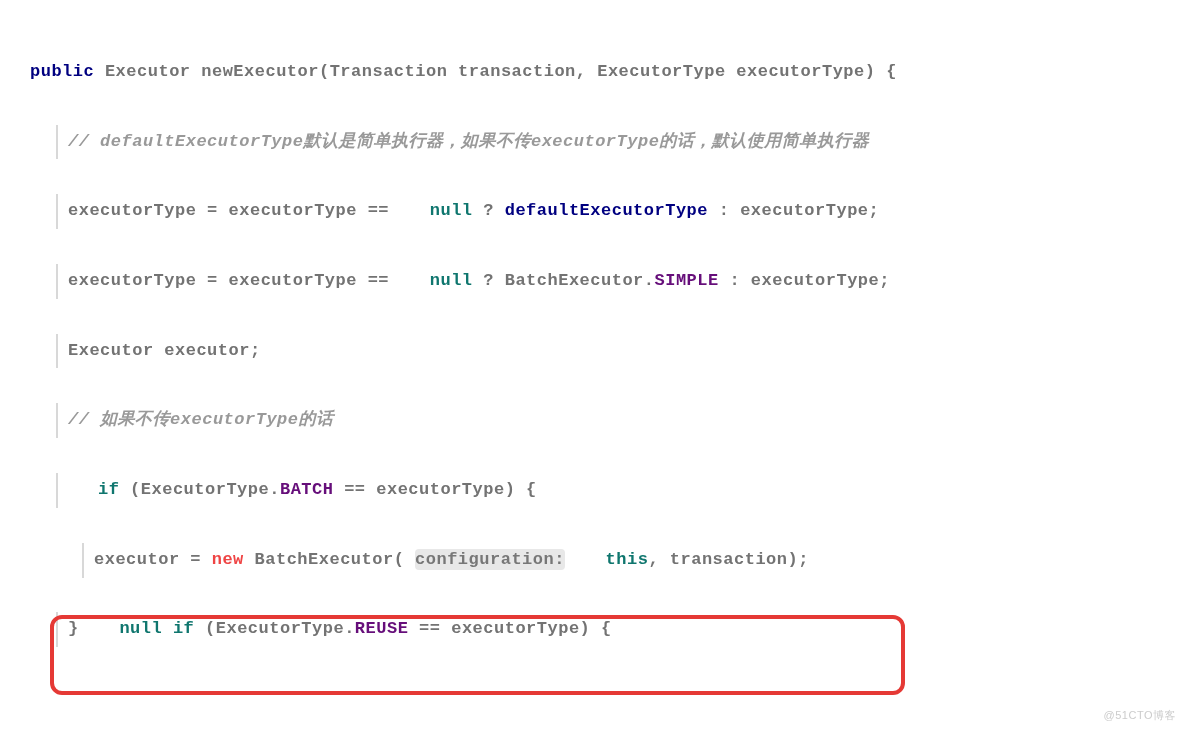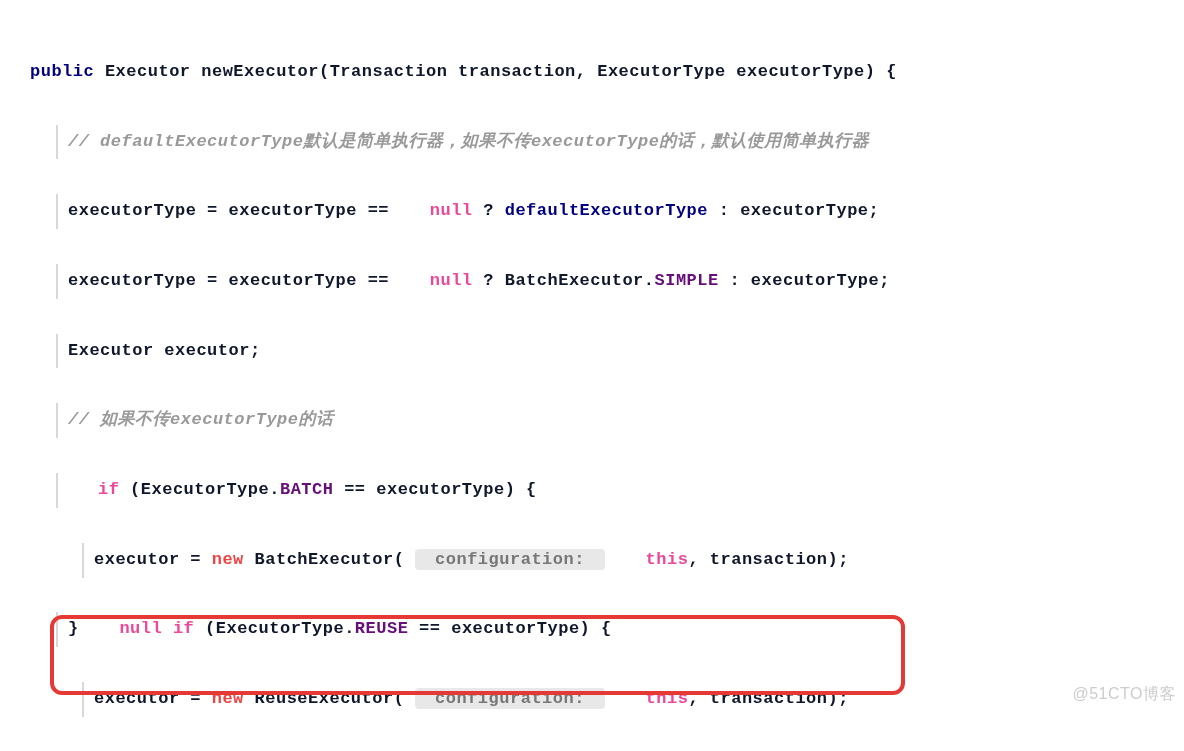--- a/index.html
+++ b/index.html
@@ -8,30 +8,30 @@
   font-family: "Courier New", Consolas, Monaco, monospace;
   font-size: 17px;
   font-weight: bold;
   line-height: 2.05;
   padding: 20px 30px;
   letter-spacing: 0.5px;
 }
 .code-container { position: relative; white-space: pre; }
 .line { display: block; }
 .kw-public { color: #000080; }
-.kw { color: #ec4899; padding-left: 30px; }
+.kw { color: #0f766e; padding-left: 30px; }
 .kw-new { color: #ef4444; }
 .enum-val { color: #660e7a; }
 .method-call { color: #000080; }
 .comment { color: #999999; font-style: italic; }
-.plain { color: #0f172a; }
+.plain { color: #737373; }
 .hint {
   background: #e8e8e8;
   color: #777777;
-  padding: 1px 20px;
+  padding: 1px 0;
   border-radius: 4px;
   font-style: normal;
   font-weight: bold;
 }
 .gutter-bar {
   border-left: 2px solid #d8d8d8;
   padding-left: 10px;
   margin-left: 26px;
 }
 .gutter-bar2 {
@@ -41,41 +41,40 @@
 }
 .highlight-box {
   position: absolute;
   border: 4px solid #e53935;
   border-radius: 12px;
   pointer-events: none;
 }
 .watermark {
   position: fixed;
   right: 8px;
-  bottom: 40px;
-  font-size: 16px;
+  bottom: 24px;
+  font-size: 11px;
   color: #cccccc;
   font-family: Arial, sans-serif;
   font-weight: normal;
 }
 </style>
 </head>
 <body>
 
 <div class="code-container">
 <span class="line"><span class="kw-public">public</span><span class="plain"> Executor newExecutor(Transaction transaction, ExecutorType executorType) {</span></span>
 <span class="line gutter-bar"><span class="comment">// defaultExecutorType默认是简单执行器，如果不传executorType的话，默认使用简单执行器</span></span>
 <span class="line gutter-bar"><span class="plain">executorType = executorType == </span><span class="kw">null</span><span class="plain"> ? </span><span class="method-call">defaultExecutorType</span><span class="plain"> : executorType;</span></span>
 <span class="line gutter-bar"><span class="plain">executorType = executorType == </span><span class="kw">null</span><span class="plain"> ? BatchExecutor.</span><span class="enum-val">SIMPLE</span><span class="plain"> : executorType;</span></span>
 <span class="line gutter-bar"><span class="plain">Executor executor;</span></span>
 <span class="line gutter-bar"><span class="comment">// 如果不传executorType的话</span></span>
 <span class="line gutter-bar"><span class="kw">if</span><span class="plain"> (ExecutorType.</span><span class="enum-val">BATCH</span><span class="plain"> == executorType) {</span></span>
 <span class="line gutter-bar2"><span class="plain">executor = </span><span class="kw-new">new</span><span class="plain"> BatchExecutor( </span><span class="hint">configuration:</span><span class="plain"> </span><span class="kw">this</span><span class="plain">, transaction);</span></span>
 <span class="line gutter-bar"><span class="plain">} </span><span class="kw">null if</span><span class="plain"> (ExecutorType.</span><span class="enum-val">REUSE</span><span class="plain"> == executorType) {</span></span>
-<span class="line gutter-bar2"><span class="plain">executor = </span><span class="kw-new">new</span><span class="plain"> ReuseExecutor( </span><span class="hint">configuration:</span><span class="plain"> </span><span class="kw">this</span><span class="plain">, transaction);</span></span>
 
 
 
 
 
 
 
 
 
 

